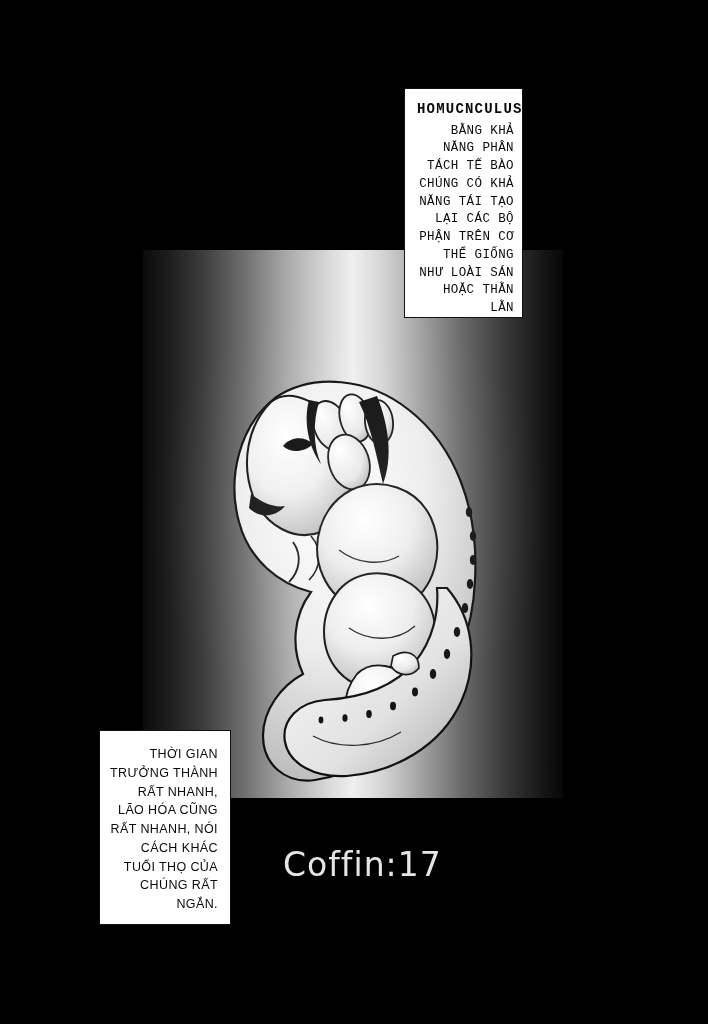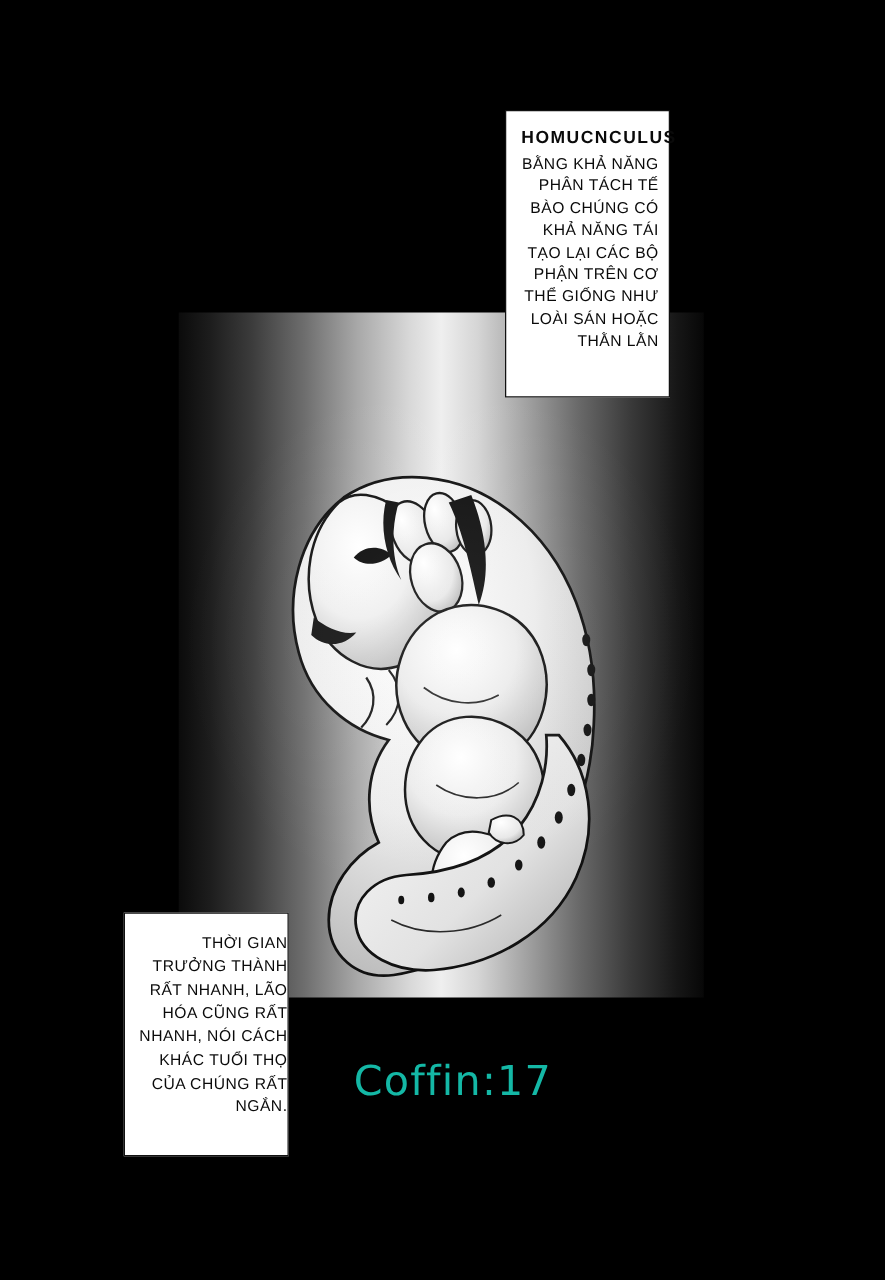--- a/index.html
+++ b/index.html
@@ -84,43 +84,44 @@
   .textbox .tb-body {
     font-size: 12.5px;
     line-height: 1.42;
     margin: 0;
     text-align: right;
   }
 
   #box-homunculus {
     left: 404px;
     top: 88px;
-    width: 132px;
+    width: 119px;
     height: 230px;
     padding: 12px 8px 10px 12px;
+    font-family: Liberation Mono, monospace;
   }
   #box-lifespan {
     left: 99px;
     top: 730px;
     width: 132px;
     height: 195px;
-    padding: 14px 0 10px 8px;
+    padding: 14px 12px 10px 8px;
   }
   #box-lifespan .tb-body {
     font-size: 12.5px;
     line-height: 1.5;
   }
 
   
   .chapter-title {
     position: absolute;
     left: 283px;
     top: 848px;
     width: 240px;
-    color: #14b8a6;
+    color: #e5e5e5;
     font-family: "DejaVu Sans", sans-serif;
     font-size: 33px;
     letter-spacing: 1px;
     line-height: 1;
     white-space: nowrap;
   }
 </style>
 </head>
 <body>
 

